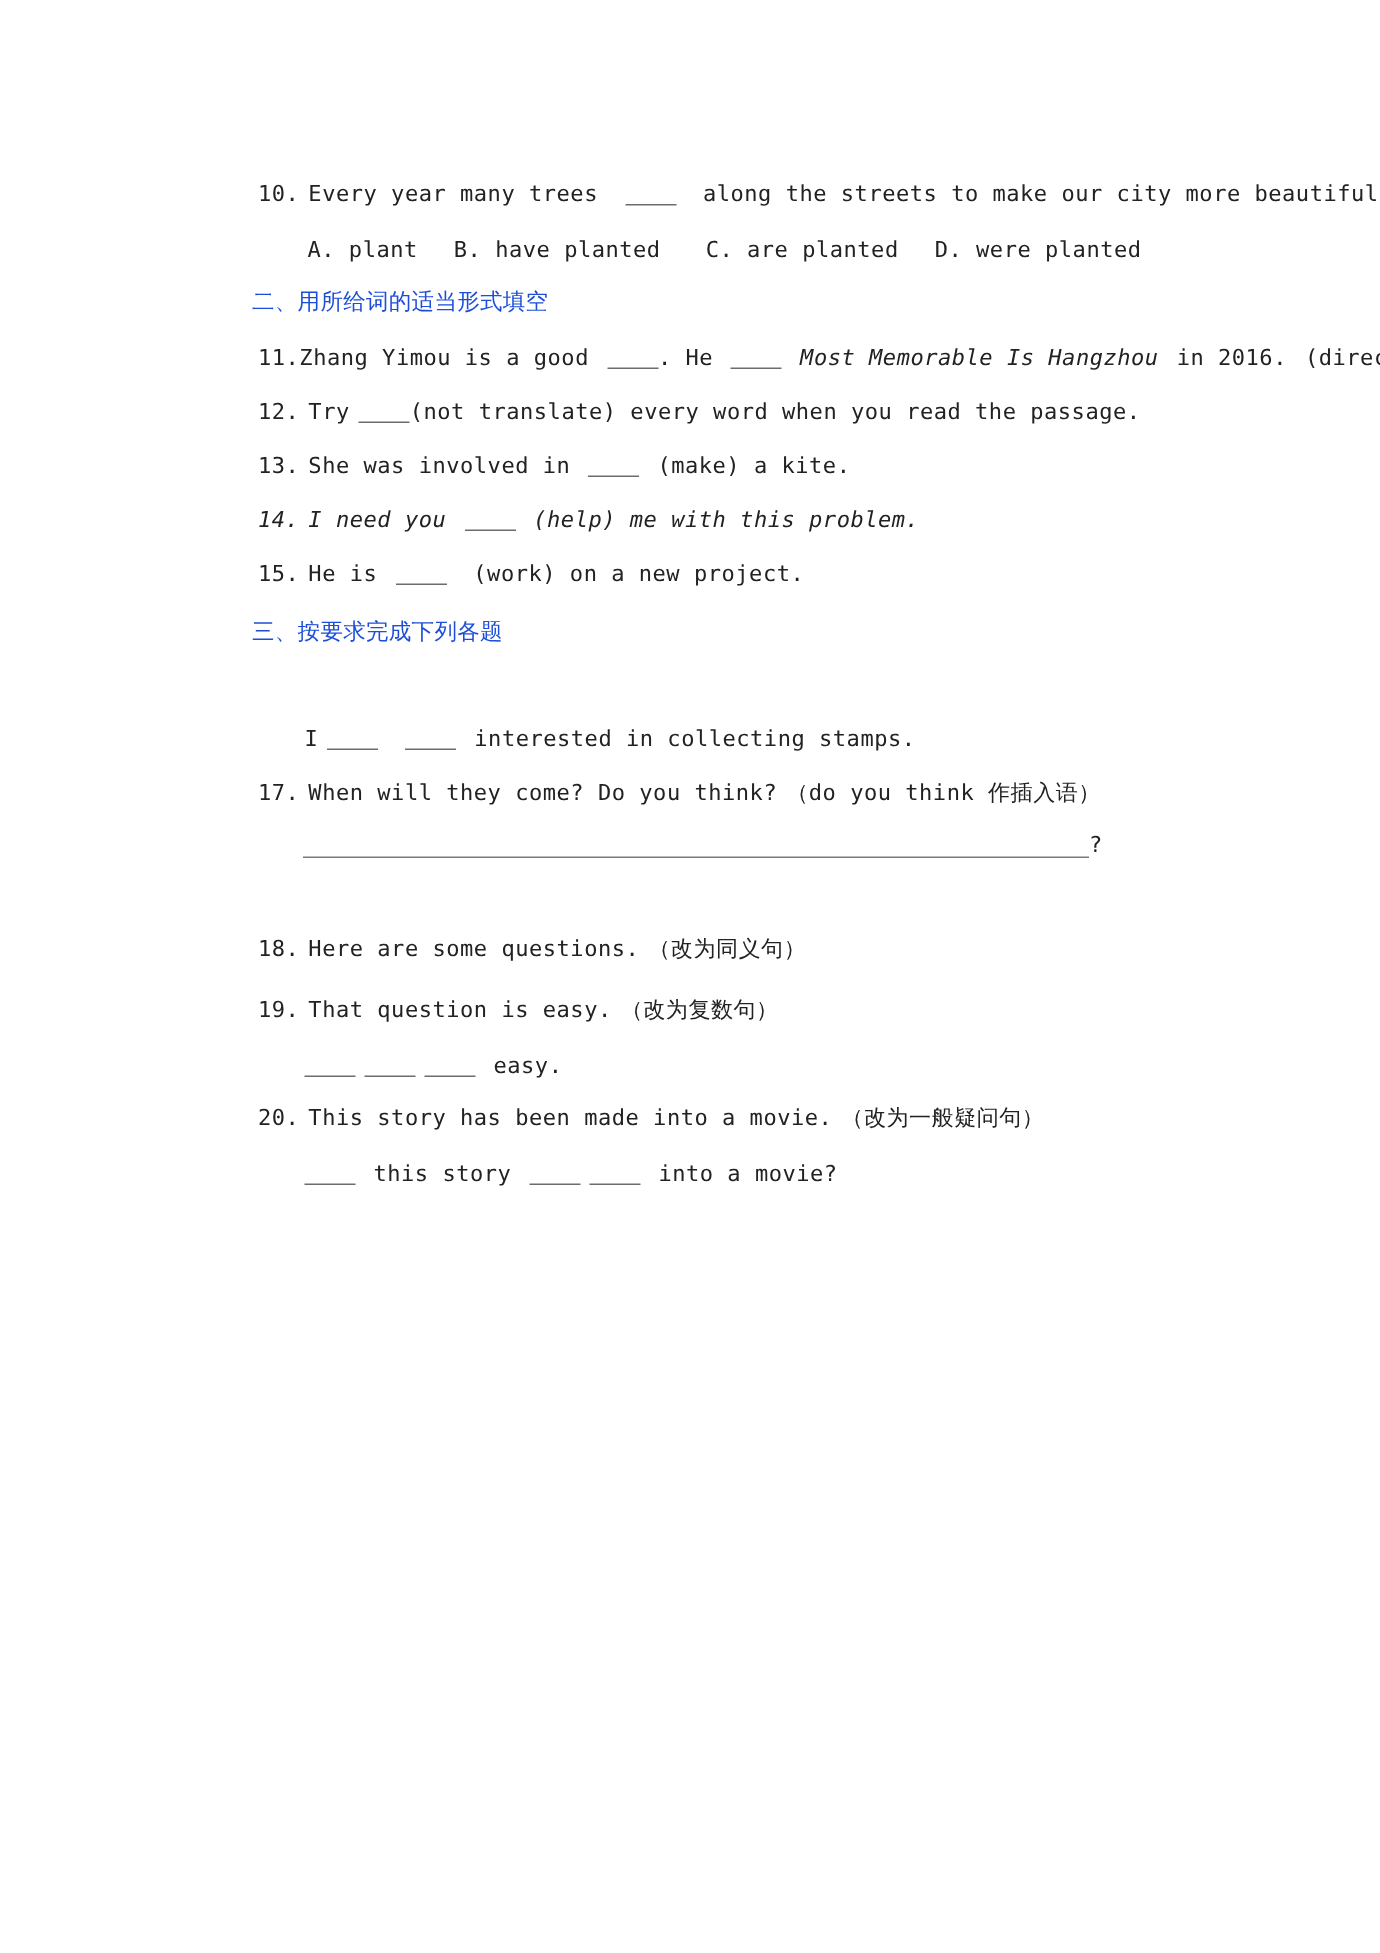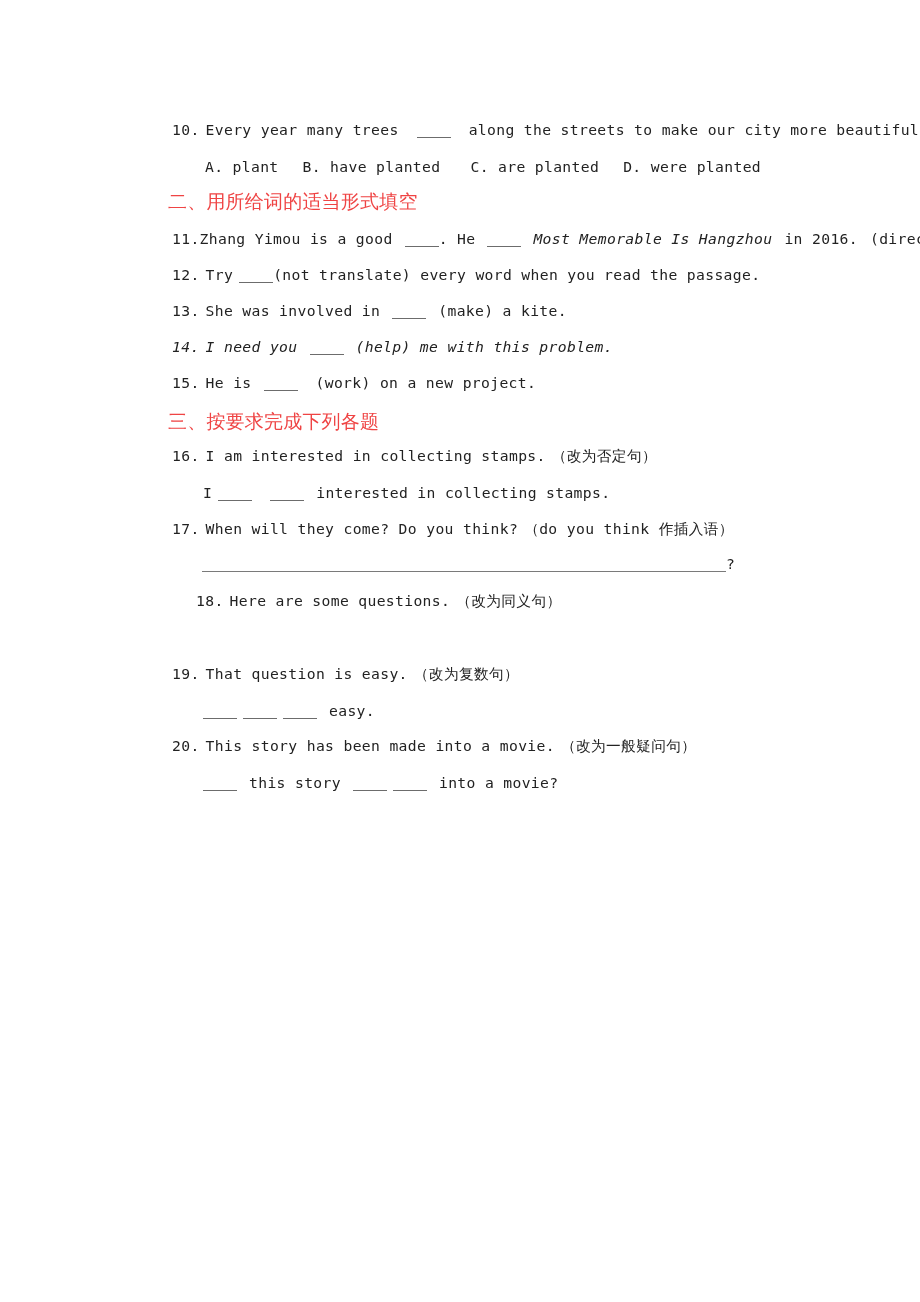--- a/index.html
+++ b/index.html
@@ -37,23 +37,23 @@
     left: 203px;
     text-align: right;
   }
   .opt {
     left: 205px;
     text-align: center;
   }
   .heading {
     left: 168px;
     font-family: "DejaVu Sans", sans-serif;
-    font-size: 19px;
+    font-size: 15px;
     letter-spacing: 0.2px;
-    color: #ef4444;
+    color: #1d4ed8;
   }
   .ital {
     font-style: italic;
   }
   .blank {
     display: inline-block;
     border-bottom: 1px solid #6c6c6c;
     vertical-align: -3px;
   }
   .b-md { width: 34px; }
@@ -104,34 +104,31 @@
   <div class="line item" style="top:337px;font-style:italic;">
     <span>14.</span><span class="sp-1"></span><span>I need you</span><span class="sp-2"></span><span class="blank b-md"></span><span class="sp-2"></span><span>(help) me with this problem.</span>
   </div>
 
   <div class="line item" style="top:373px;">
     <span>15.</span><span class="sp-1"></span><span>He is</span><span class="sp-2"></span><span class="blank b-md"></span><span class="sp-3"></span><span>(work) on a new project.</span>
   </div>
 
   <div class="line heading" style="top:411px;">三、按要求完成下列各题</div>
 
-  <div class="line item" style="top:446px;">
-    <span>16.</span><span class="sp-1"></span><span>I am interested in collecting stamps.</span><span class="sp-1"></span><span>（改为否定句）</span>
-  </div>
   <div class="line sub" style="top:483px;">
     <span>I</span><span class="sp-1"></span><span class="blank b-md"></span><span class="sp-3"></span><span class="blank b-md"></span><span class="sp-2"></span><span>interested in collecting stamps.</span>
   </div>
 
   <div class="line item" style="top:519px;">
     <span>17.</span><span class="sp-1"></span><span>When will they come? Do you think?</span><span class="sp-1"></span><span>（do you think 作插入语）</span>
   </div>
   <div class="longblank" style="top:571px;"></div>
   <div class="qmark" style="left:726px; top:555px;">?</div>
 
-  <div class="line item" style="top:591px;margin-left:24px;">
+  <div class="line item" style="top:623px;">
     <span>18.</span><span class="sp-1"></span><span>Here are some questions.</span><span class="sp-1"></span><span>（改为同义句）</span>
   </div>
 
   <div class="line item" style="top:664px;">
     <span>19.</span><span class="sp-1"></span><span>That question is easy.</span><span class="sp-1"></span><span>（改为复数句）</span>
   </div>
   <div class="line sub" style="top:701px;">
     <span class="blank b-md"></span><span class="sp-1"></span><span class="blank b-md"></span><span class="sp-1"></span><span class="blank b-md"></span><span class="sp-2"></span><span>easy.</span>
   </div>
 

